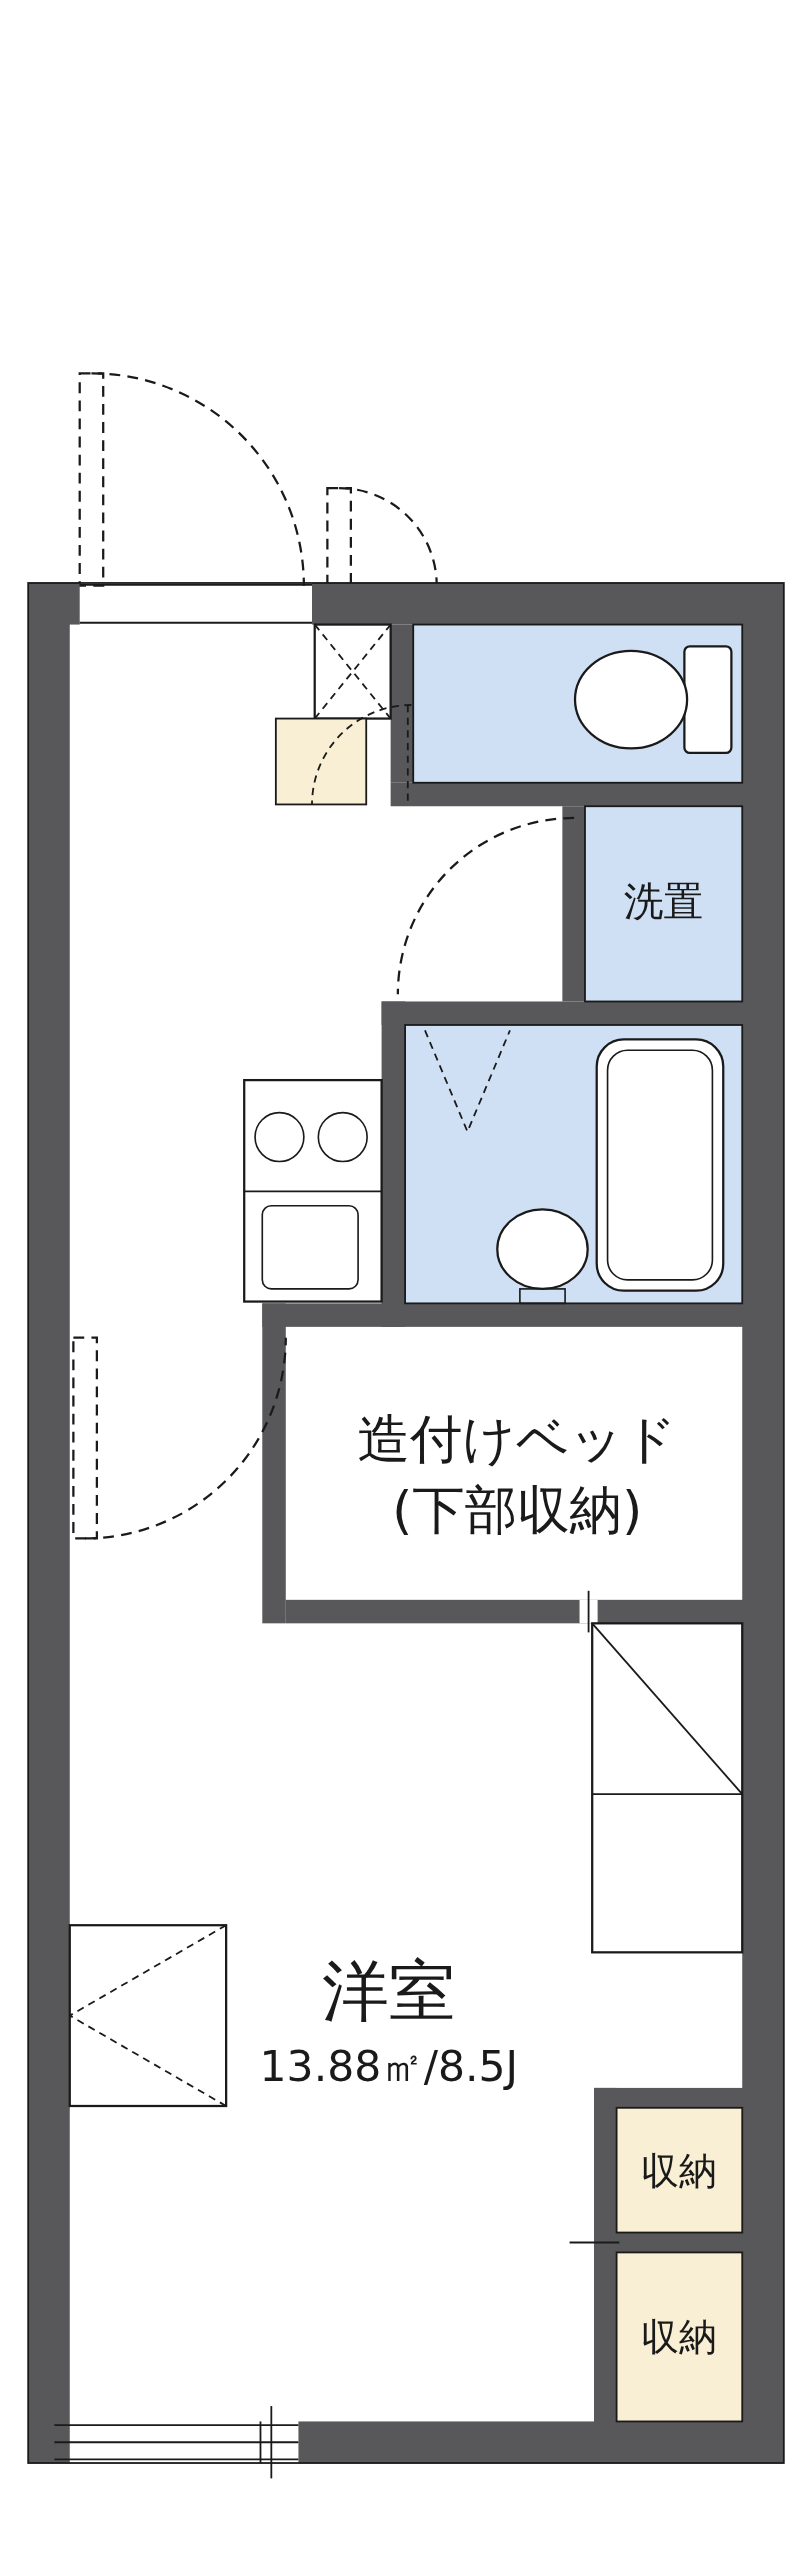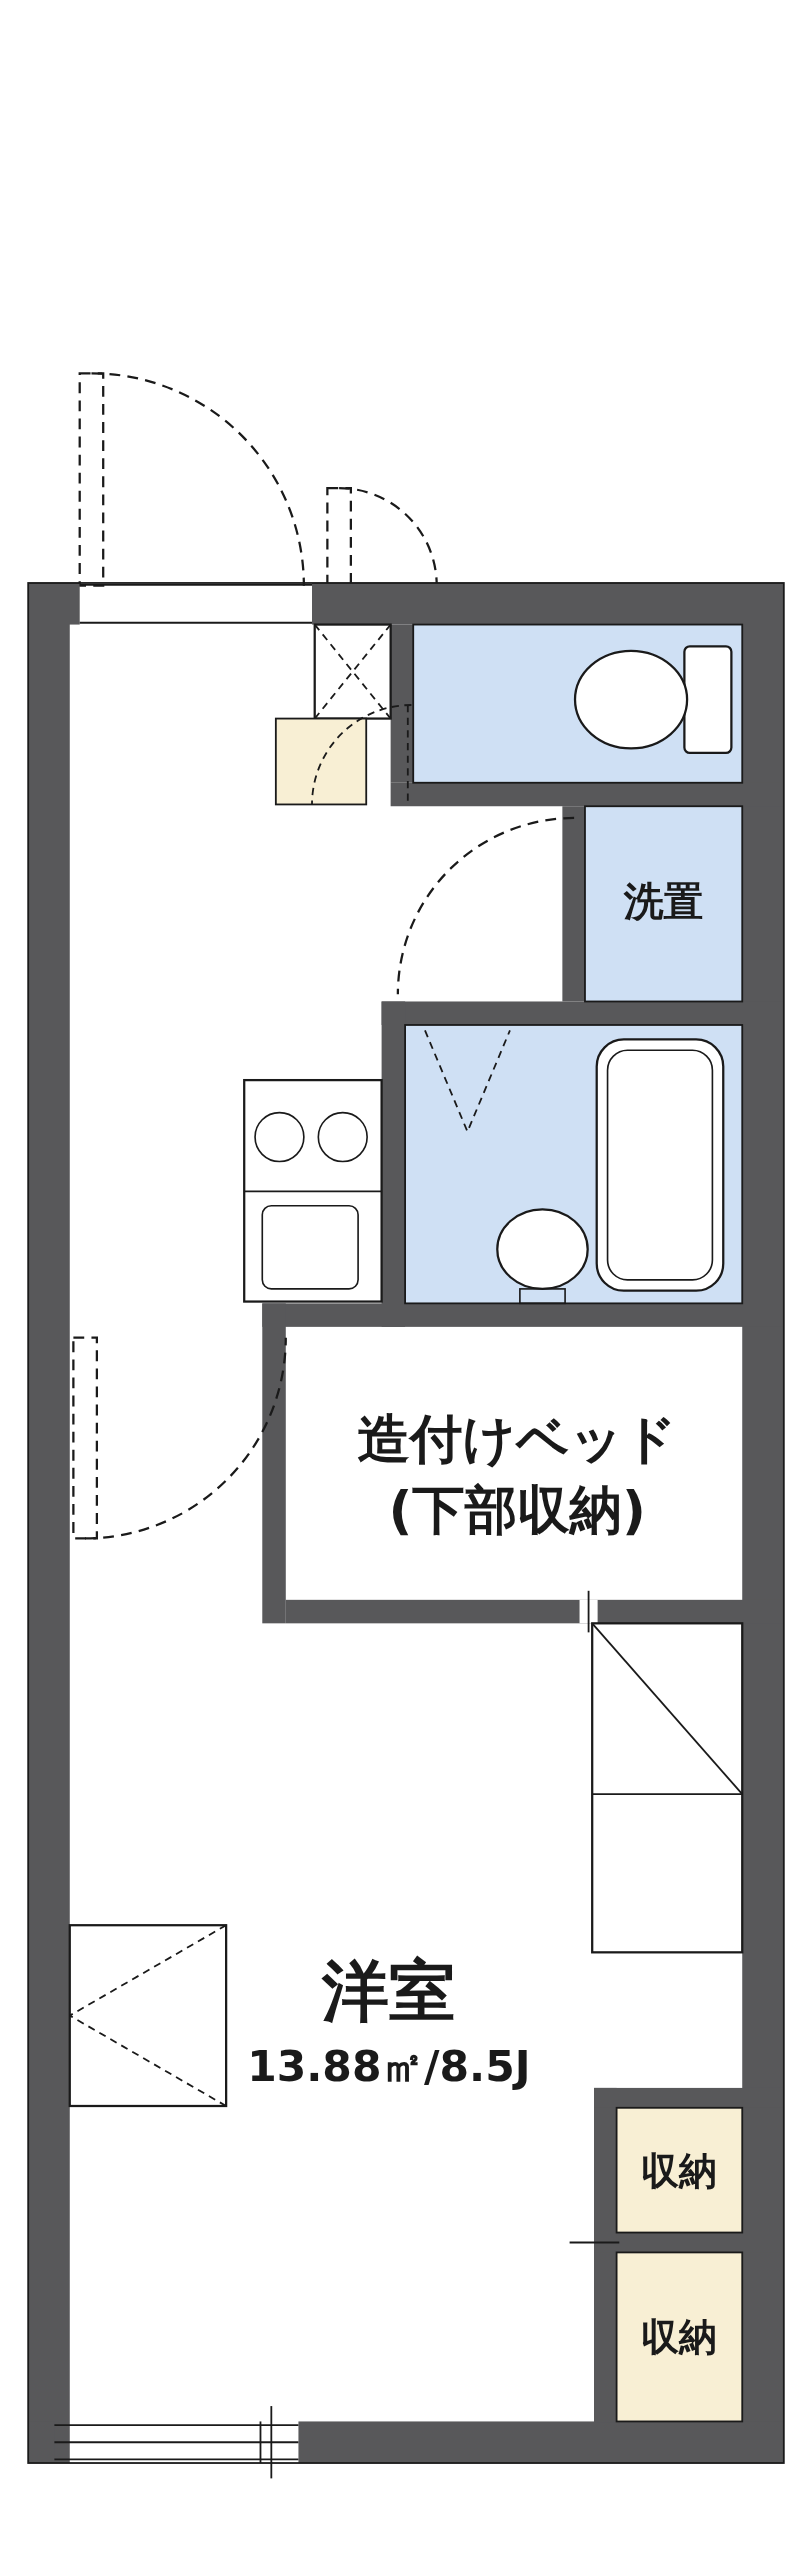--- a/index.html
+++ b/index.html
@@ -8,21 +8,20 @@
     --storage-fill:#F8EFD4;
     --outline:#1A1A1A;
     --background:#FFFFFF;
   }
   html,body{margin:0;padding:0;background:var(--background);}
   .canvas{
     position:relative;
     width:692px;height:2576px;
     background:var(--background);
     font-family:"DejaVu Sans",sans-serif;
-    font-weight:bold;
   }
   .canvas svg{position:absolute;left:0;top:0;}
   .wall{fill:var(--wall);stroke:none;}
   .blue{fill:var(--wet-room-fill);stroke:var(--outline);stroke-width:2;}
   .cream{fill:var(--storage-fill);stroke:var(--outline);stroke-width:2;}
   .fix{fill:#fff;stroke:var(--outline);stroke-width:2.5;}
   .fixthin{fill:none;stroke:var(--outline);stroke-width:1.8;}
   .ln{fill:none;stroke:var(--outline);stroke-width:2;}
   .dash{fill:none;stroke:var(--outline);stroke-width:2.5;stroke-dasharray:12 8;}
   .dash-s{fill:none;stroke:var(--outline);stroke-width:2;stroke-dasharray:8 6;}

